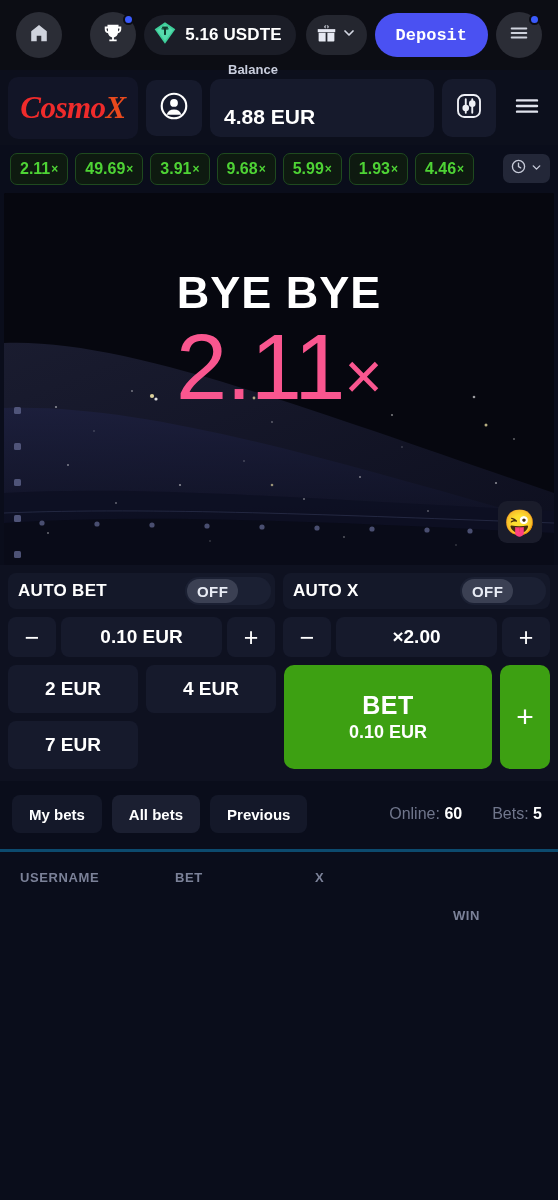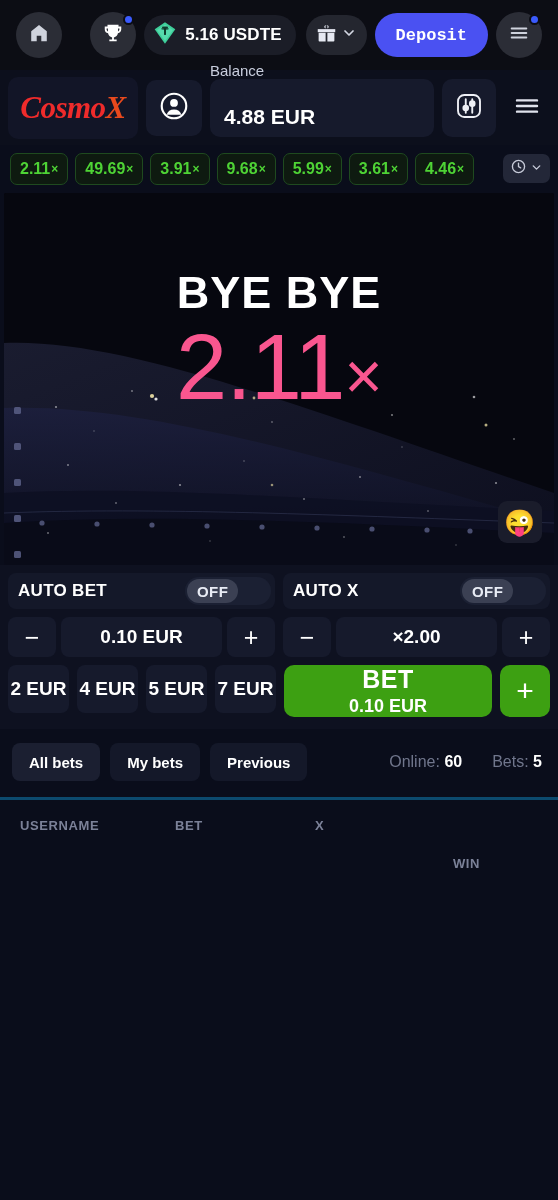--- a/index.html
+++ b/index.html
@@ -61,22 +61,22 @@
   .avatar-box {
     width: 56px; height: 56px; border-radius: 10px; background: #161a2c;
     display: flex; align-items: center; justify-content: center; flex: 0 0 auto;
   }
   .balance-box {
     flex: 1 1 auto; height: 58px; border-radius: 10px; background: #161a2c;
     position: relative; display: flex; flex-direction: column; justify-content: flex-end;
     padding: 0 0 8px 14px; min-width: 0;
   }
   .balance-label {
-    position: absolute; top: -17px; left: 0;
-    color: #c9cede; font-size: 15px; font-weight: 400;
+    position: absolute; top: -17px; left: 18px;
+    color: #c9cede; font-size: 13px; font-weight: 700;
   }
   .balance-value { color: #fff; font-size: 21px; font-weight: 700; }
   .icon-box {
     width: 54px; height: 58px; border-radius: 10px; background: #161a2c;
     display: flex; align-items: center; justify-content: center; flex: 0 0 auto;
   }
   .burger2 { width: 46px; display: flex; align-items: center; justify-content: center; flex: 0 0 auto; }
 
   
   .history-bar {
@@ -150,21 +150,21 @@
     border: none; font-family: "Liberation Sans", sans-serif; line-height: 1;
   }
   .step-val {
     flex: 1 1 auto; height: 40px; border-radius: 8px; background: #161a2c;
     display: flex; align-items: center; justify-content: center;
     color: #fff; font-size: 19px; font-weight: 700;
   }
 
   .bottom-row { display: flex; gap: 8px; }
   .quick-grid {
-    flex: 1 1 auto; display: grid; grid-template-columns: 1fr 1fr 1fr 1fr;
+    flex: 1 1 auto; display: grid; grid-template-columns: 1fr 1fr;
     gap: 8px;
   }
   .quick-btn {
     height: 48px; border-radius: 8px; background: #161a2c;
     color: #fff; font-size: 19px; font-weight: 700;
     display: flex; align-items: center; justify-content: center;
     cursor: pointer; border: none; font-family: "Liberation Sans", sans-serif;
   }
   .bet-main {
     width: 208px; border-radius: 10px; background: #3da012;
@@ -327,21 +327,21 @@
       </div>
     <div class="mult-chip">
         <span>9.68</span>
         <span class="xs">×</span>
       </div>
     <div class="mult-chip">
         <span>5.99</span>
         <span class="xs">×</span>
       </div>
     <div class="mult-chip">
-        <span>3.61</span>
+        <span>1.93</span>
         <span class="xs">×</span>
       </div>
     <div class="mult-chip">
         <span>4.46</span>
         <span class="xs">×</span>
       </div>
 
     <div class="history-toggle">
       <span>
         <svg width="17" height="17" viewBox="0 0 24 24" fill="none" stroke="#c6cad8" stroke-width="1.9">
@@ -458,35 +458,34 @@
         <button class="step-btn">−</button>
         <div class="step-val">×2.00</div>
         <button class="step-btn">+</button>
       </div>
     </div>
 
     <div class="bottom-row">
       <div class="quick-grid">
         <button class="quick-btn">2 EUR</button>
         <button class="quick-btn">4 EUR</button>
-        <button class="quick-btn">5 EUR</button>
         <button class="quick-btn">7 EUR</button>
       </div>
       <button class="bet-main">
         <span class="bt">BET</span>
         <span class="bs">0.10 EUR</span>
       </button>
       <button class="bet-plus">+</button>
     </div>
   </div>
 
   <div class="bets-section">
     <div class="bets-tabs">
+      <button class="tab inactive">My bets</button>
       <button class="tab">All bets</button>
-      <button class="tab inactive">My bets</button>
       <button class="tab inactive">Previous</button>
       <div class="tabs-spacer"></div>
       <span class="stat"><span>Online:</span> <b>60</b></span>
       <span class="stat"><span>Bets:</span> <b>5</b></span>
     </div>
 
     <div class="bets-head">
       <div class="c1">USERNAME</div>
       <div class="c2">BET</div>
       <div class="c3">X</div>

